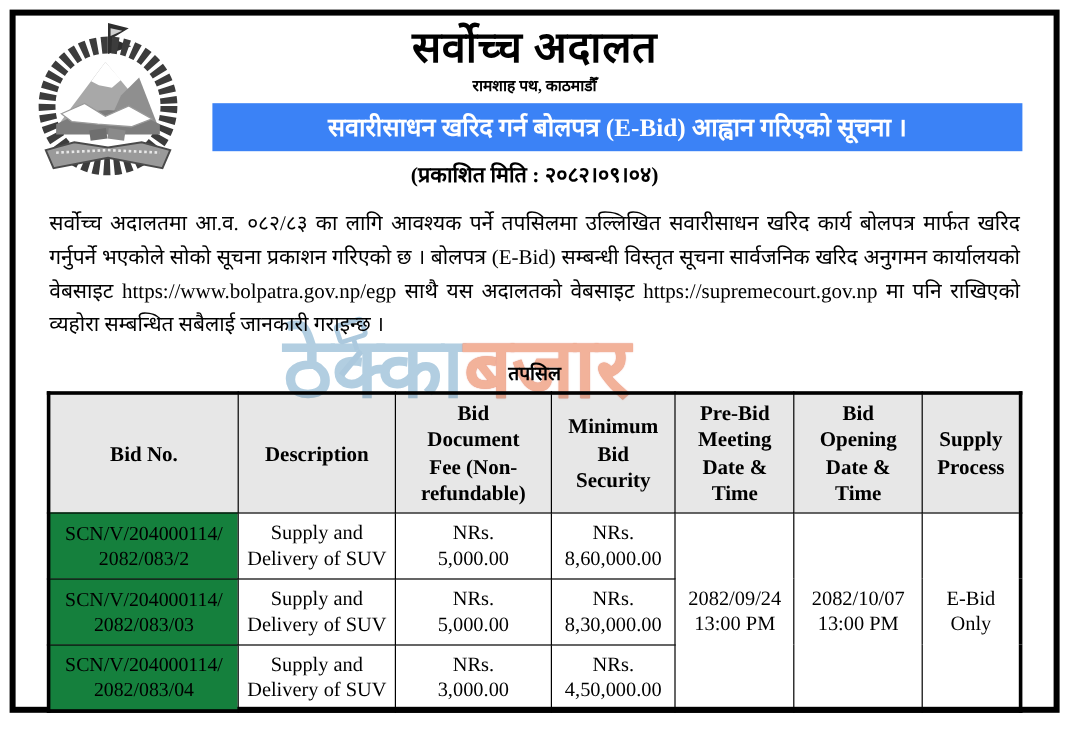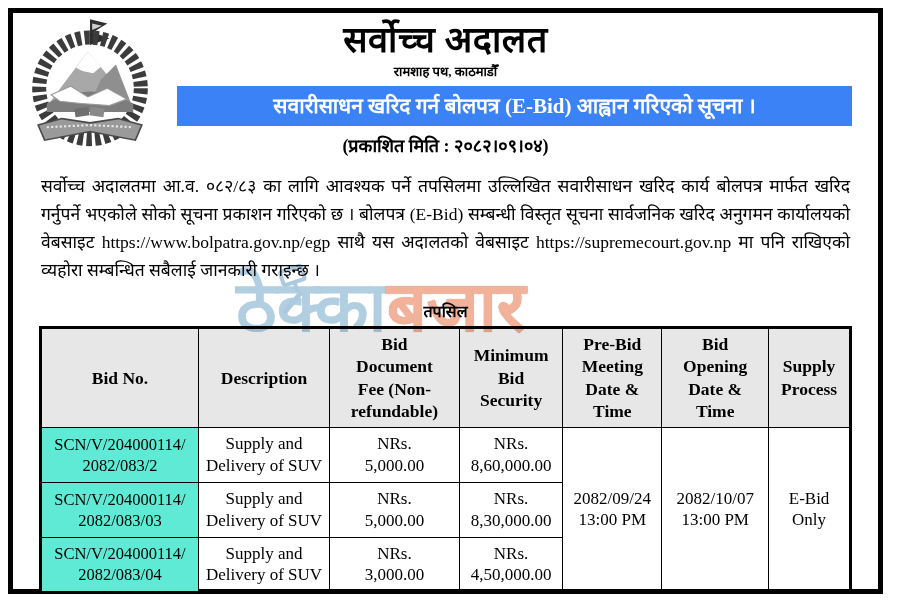--- a/index.html
+++ b/index.html
@@ -49,21 +49,21 @@
   }
   table.bid-table th, table.bid-table td{
     border:1.5px solid #000;text-align:center;vertical-align:middle;
     padding:1px 2px;white-space:pre-line;box-sizing:border-box;
     font-size:17px;line-height:1.28;
   }
   table.bid-table th{
     background:#e7e7e7;font-weight:bold;height:100px;font-size:17.5px;
   }
   table.bid-table td{height:55px;}
-  table.bid-table td.bid-no{background:#5eead4;font-size:16.5px;}
+  table.bid-table td.bid-no{background:#15803d;font-size:16.5px;}
 
   .watermark{
     position:absolute;left:236px;top:272px;z-index:5;
     pointer-events:none;mix-blend-mode:multiply;opacity:0.85;
     white-space:nowrap;
   }
   .watermark .wm-text{
     font-size:70px;font-weight:bold;line-height:1;
     font-family:"DejaVu Sans",sans-serif;
   }

